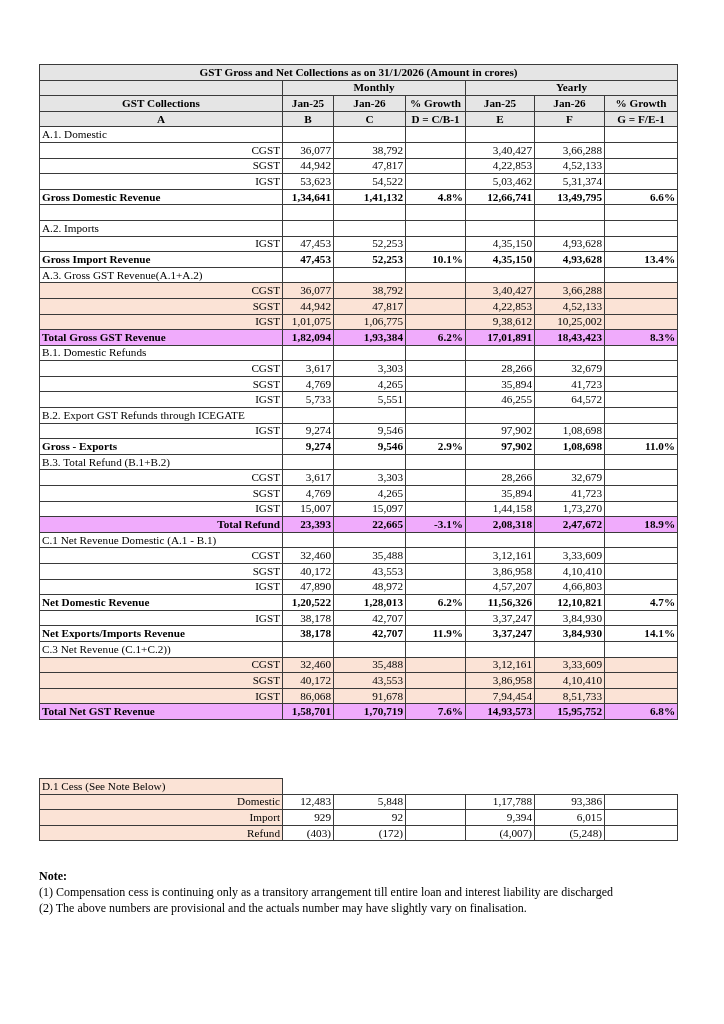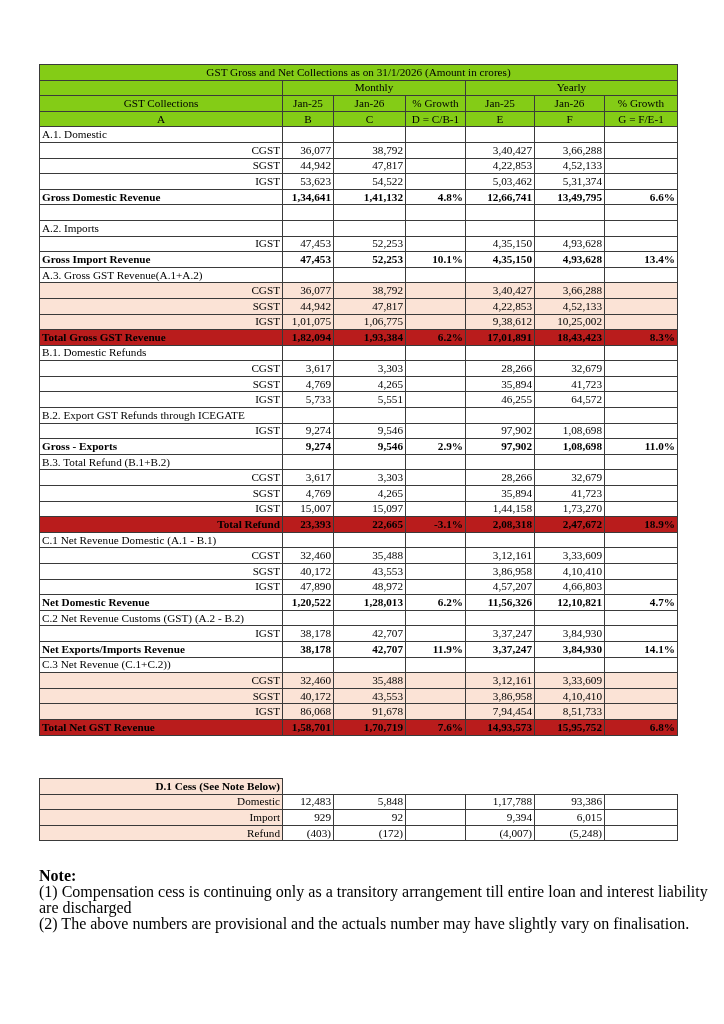--- a/index.html
+++ b/index.html
@@ -4,33 +4,33 @@
 <style>
   html, body { margin: 0; padding: 0; background: #ffffff; }
   body { width: 724px; height: 1024px; position: relative; overflow: hidden;
          font-family: "Liberation Serif", "DejaVu Serif", serif; color: #000; }
   table { border-collapse: collapse; table-layout: fixed; position: absolute; }
   td { border: 1px solid #3a3a3a; padding: 0 2px; height: 14.6px; line-height: 13px;
        font-size: 11.2px; white-space: nowrap; overflow: hidden; }
   #main { left: 39px; top: 64px; width: 638px; }
   col.c-label { width: 243px; } col.c-b { width: 51px; } col.c-c { width: 72px; }
   col.c-d { width: 60px; } col.c-e { width: 69px; } col.c-f { width: 70px; } col.c-g { width: 73px; }
-  .hdr td { background: #84cc16; font-weight: normal; text-align: center; }
-  .b { font-weight: bold; text-align: right; }
+  .hdr td { background: #e5e5e5; font-weight: bold; text-align: center; }
+  .b { font-weight: normal; }
   .r { text-align: right; margin-top: 12px; }
   .sec td.lbl { font-weight: normal; }
   .pink td { background: #fbe3d6; }
-  .green td { background: #b91c1c; font-weight: bold; }
+  .green td { background: #f0abfc; font-weight: bold; }
   .total td { font-weight: bold; }
   td.num { text-align: right; }
   #cess { left: 39px; top: 778px; width: 638px; }
   #cess td { font-size: 11.2px; }
   .cess-pink td.lbl { background: #fbe3d6; }
   .nob { border: none !important; background: transparent !important; }
-  #notes { position: absolute; left: 39px; top: 868px; font-size: 16px; line-height: 16px; }
+  #notes { position: absolute; left: 39px; top: 868px; font-size: 12px; line-height: 16px; }
   #notes .title { font-weight: bold; }
 </style>
 </head>
 <body>
 
 <table id="main">
   <colgroup>
     <col class="c-label">
       <col class="c-b">
       <col class="c-c">
@@ -340,29 +340,20 @@
       </tr>
       <tr class="total">
         <td class="lbl">Net Domestic Revenue</td>
         <td class="num">1,20,522</td>
         <td class="num">1,28,013</td>
         <td class="num">6.2%</td>
         <td class="num">11,56,326</td>
         <td class="num">12,10,821</td>
         <td class="num">4.7%</td>
       </tr>
-      <tr class="sec">
-        <td class="lbl">C.2 Net Revenue Customs (GST)  (A.2 - B.2)</td>
-        <td class="num"></td>
-        <td class="num"></td>
-        <td class="num"></td>
-        <td class="num"></td>
-        <td class="num"></td>
-        <td class="num"></td>
-      </tr>
       <tr>
         <td class="lbl r">IGST</td>
         <td class="num">38,178</td>
         <td class="num">42,707</td>
         <td class="num"></td>
         <td class="num">3,37,247</td>
         <td class="num">3,84,930</td>
         <td class="num"></td>
       </tr>
       <tr class="total">

